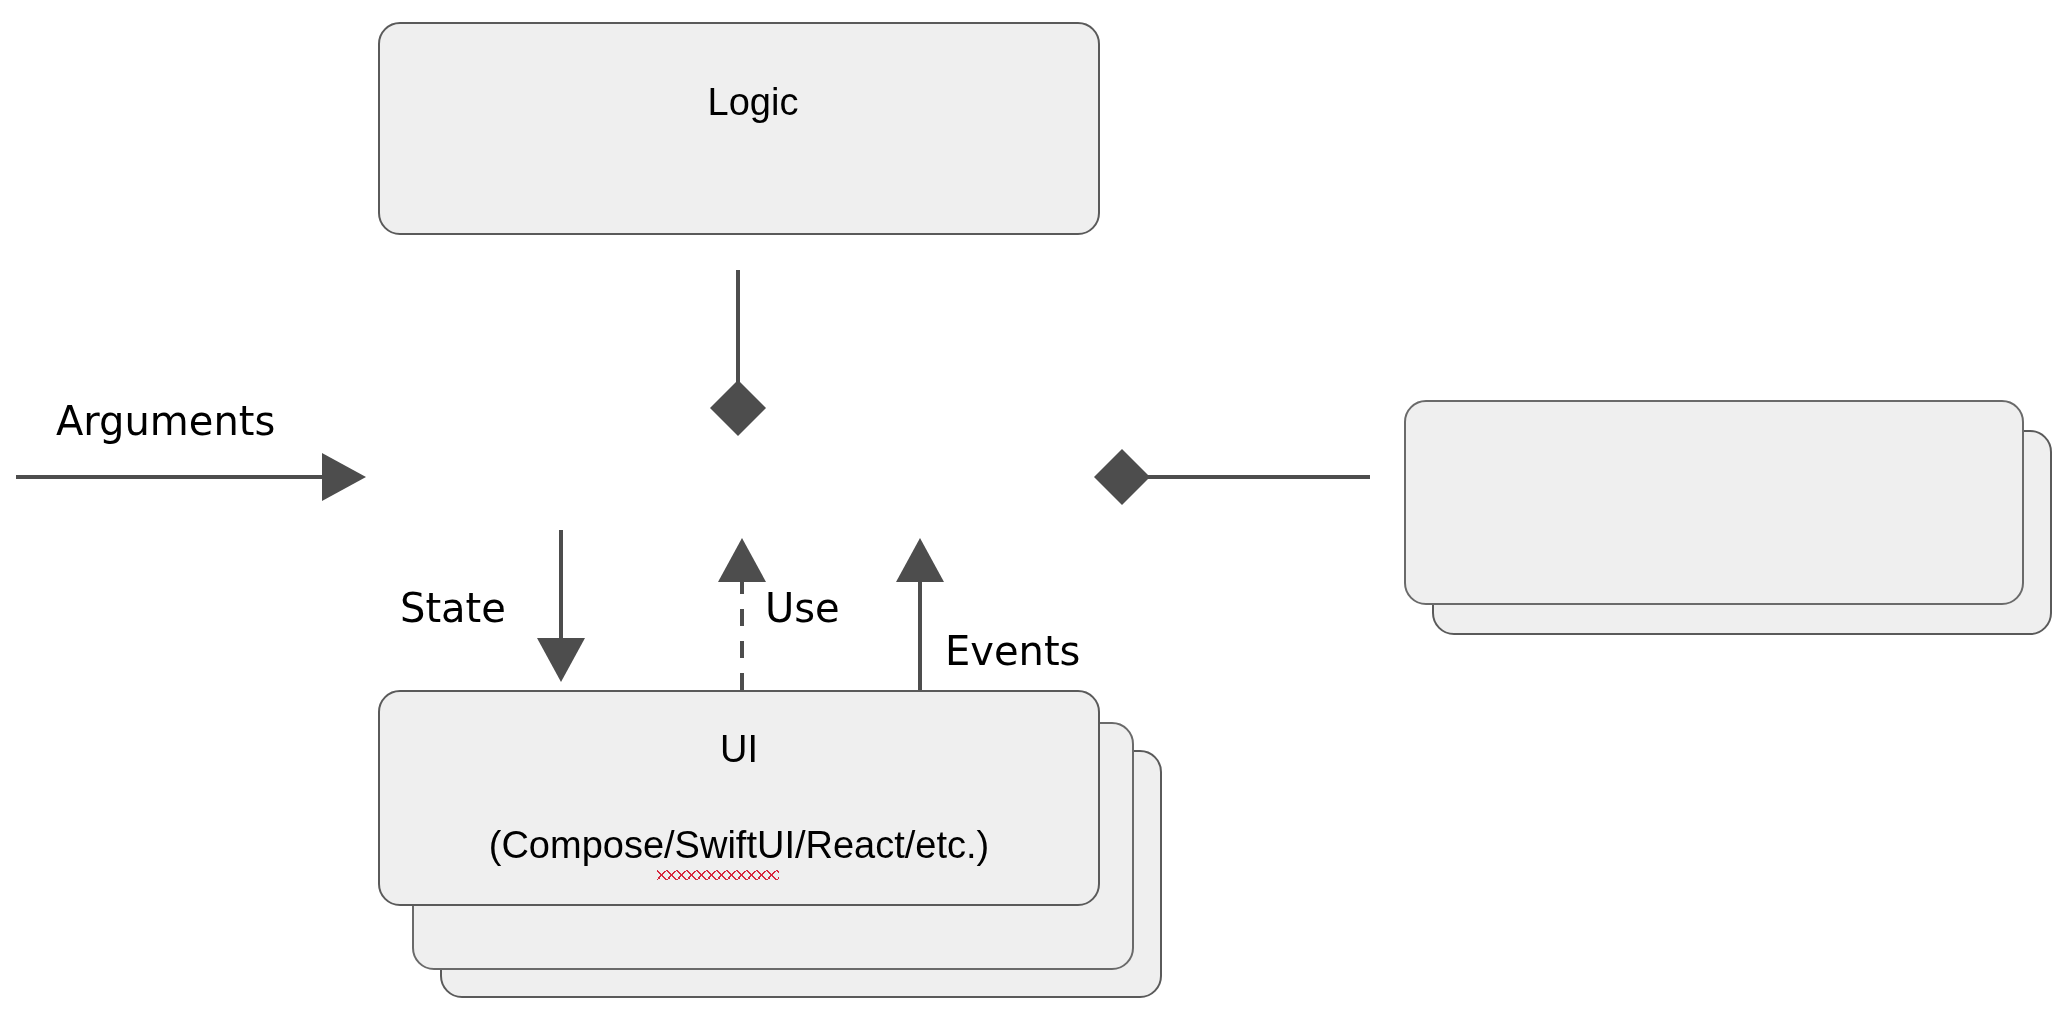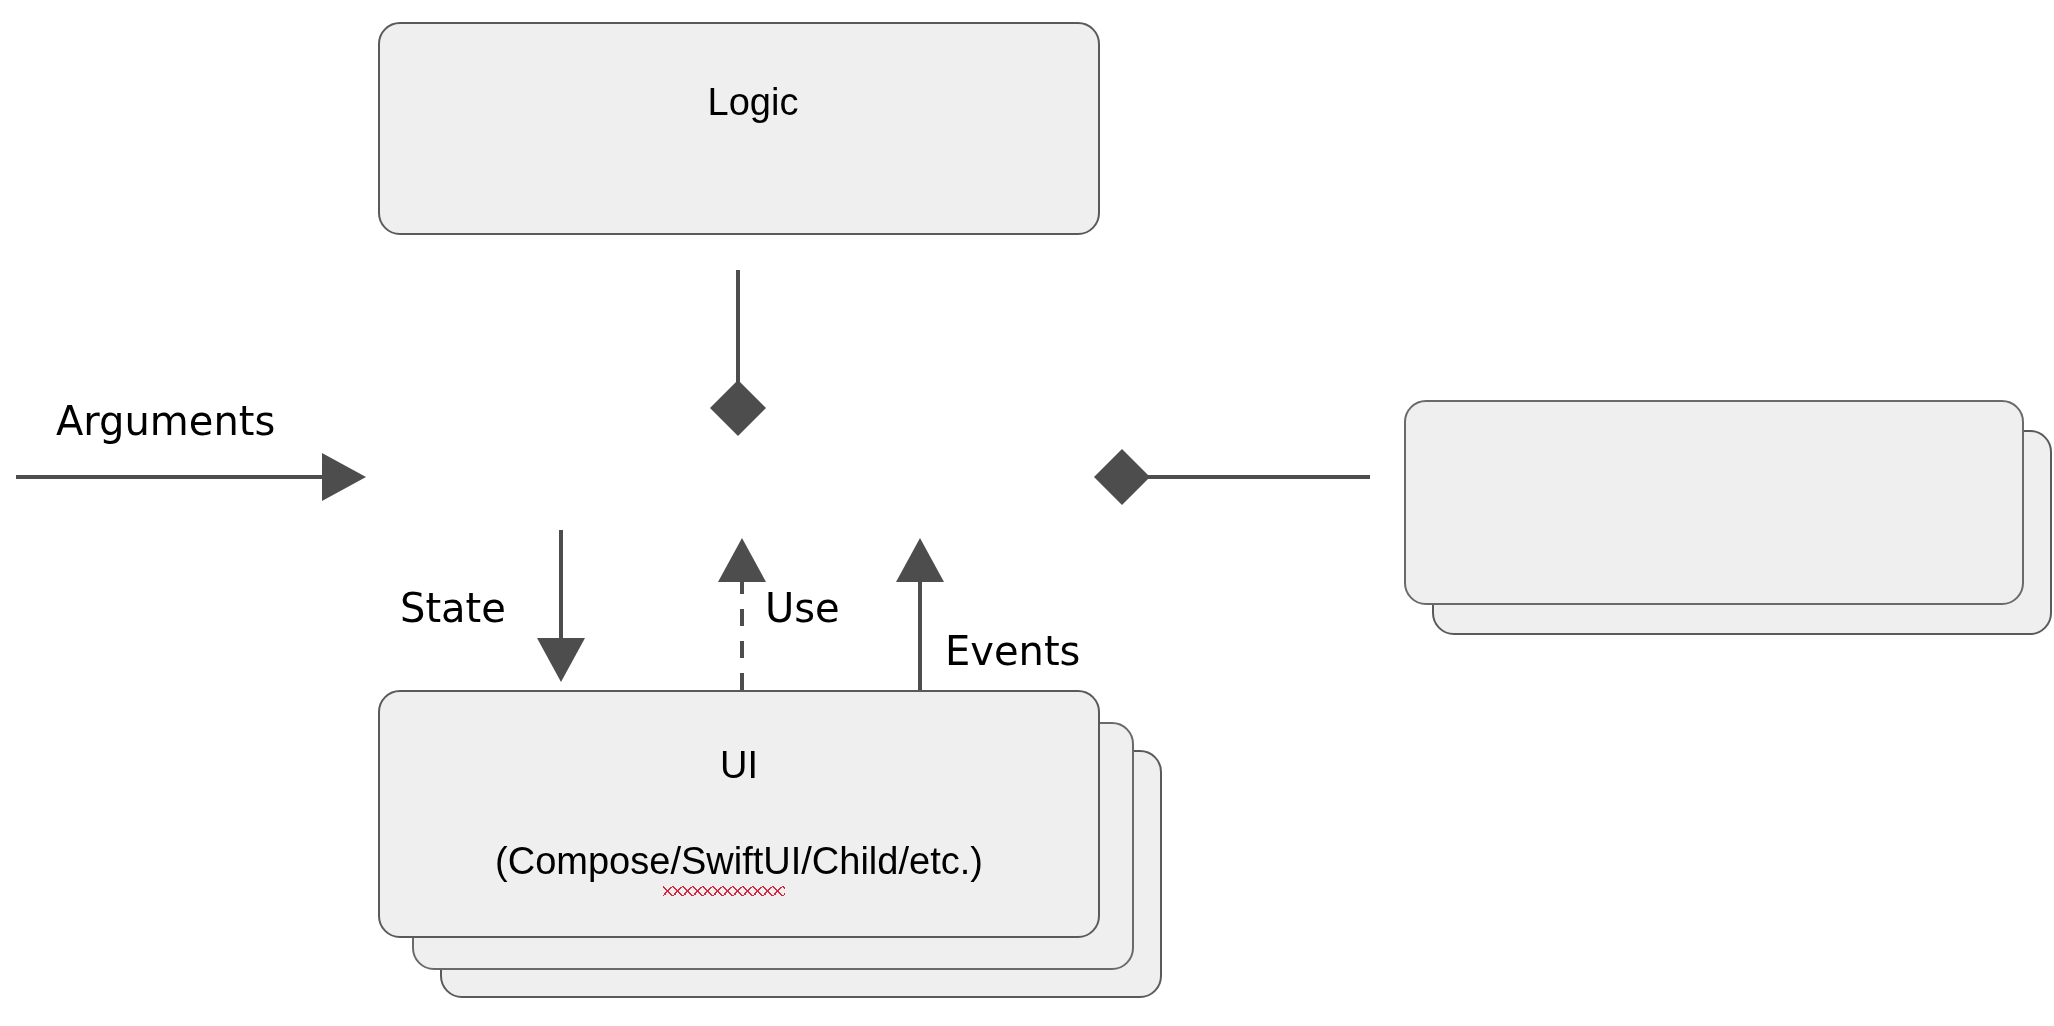--- a/index.html
+++ b/index.html
@@ -83,25 +83,25 @@
 
   <div class="node" style="left:378px;top:22px;width:722px;height:213px;padding-left:28px;">
     <div class="title">Logic</div>
     <div class="spacer"></div>
   </div>
 
 
   <div class="node ghost2" style="left:440px;top:750px;width:722px;height:248px;"></div>
   <div class="node ghost" style="left:412px;top:722px;width:722px;height:248px;"></div>
 
-  <div class="node" style="left:378px;top:690px;width:722px;height:248px;">
+  <div class="node" style="left:378px;top:690px;width:722px;height:216px;">
     <div class="title">UI</div>
     <div class="spacer"></div>
     <div class="sub">
-      <span>(Compose/SwiftUI/Child/etc.)</span>
+      <span>(Compose/SwiftUI/React/etc.)</span>
       <span class="squiggle"></span>
     </div>
   </div>
 
   <div class="node ghost2" style="left:1432px;top:430px;width:620px;height:205px;"></div>
   <div class="node ghost" style="left:1404px;top:400px;width:620px;height:205px;"></div>
 
 
 </div>
 

